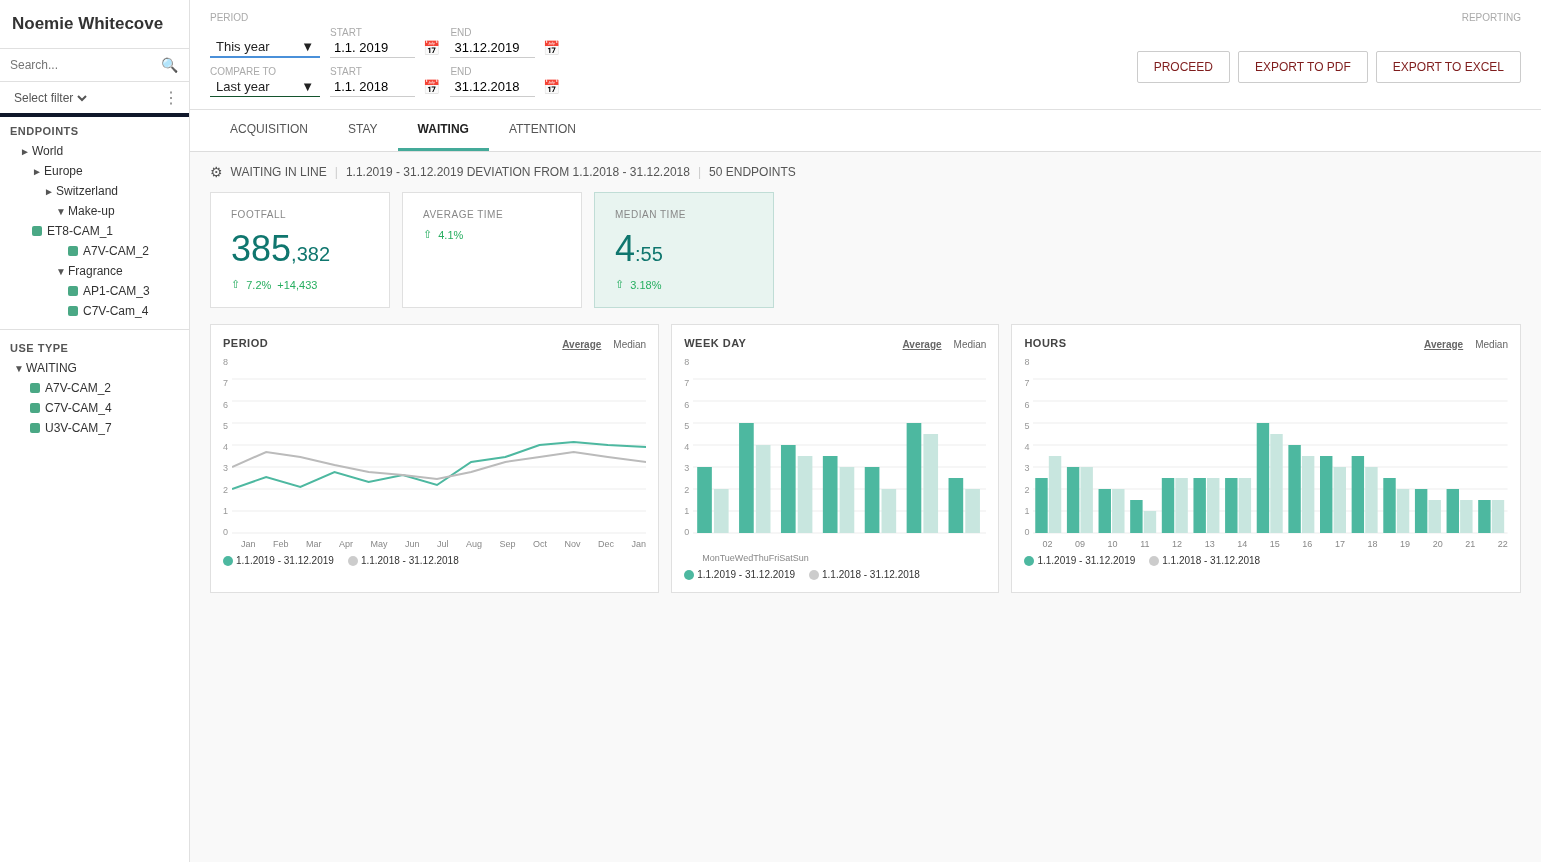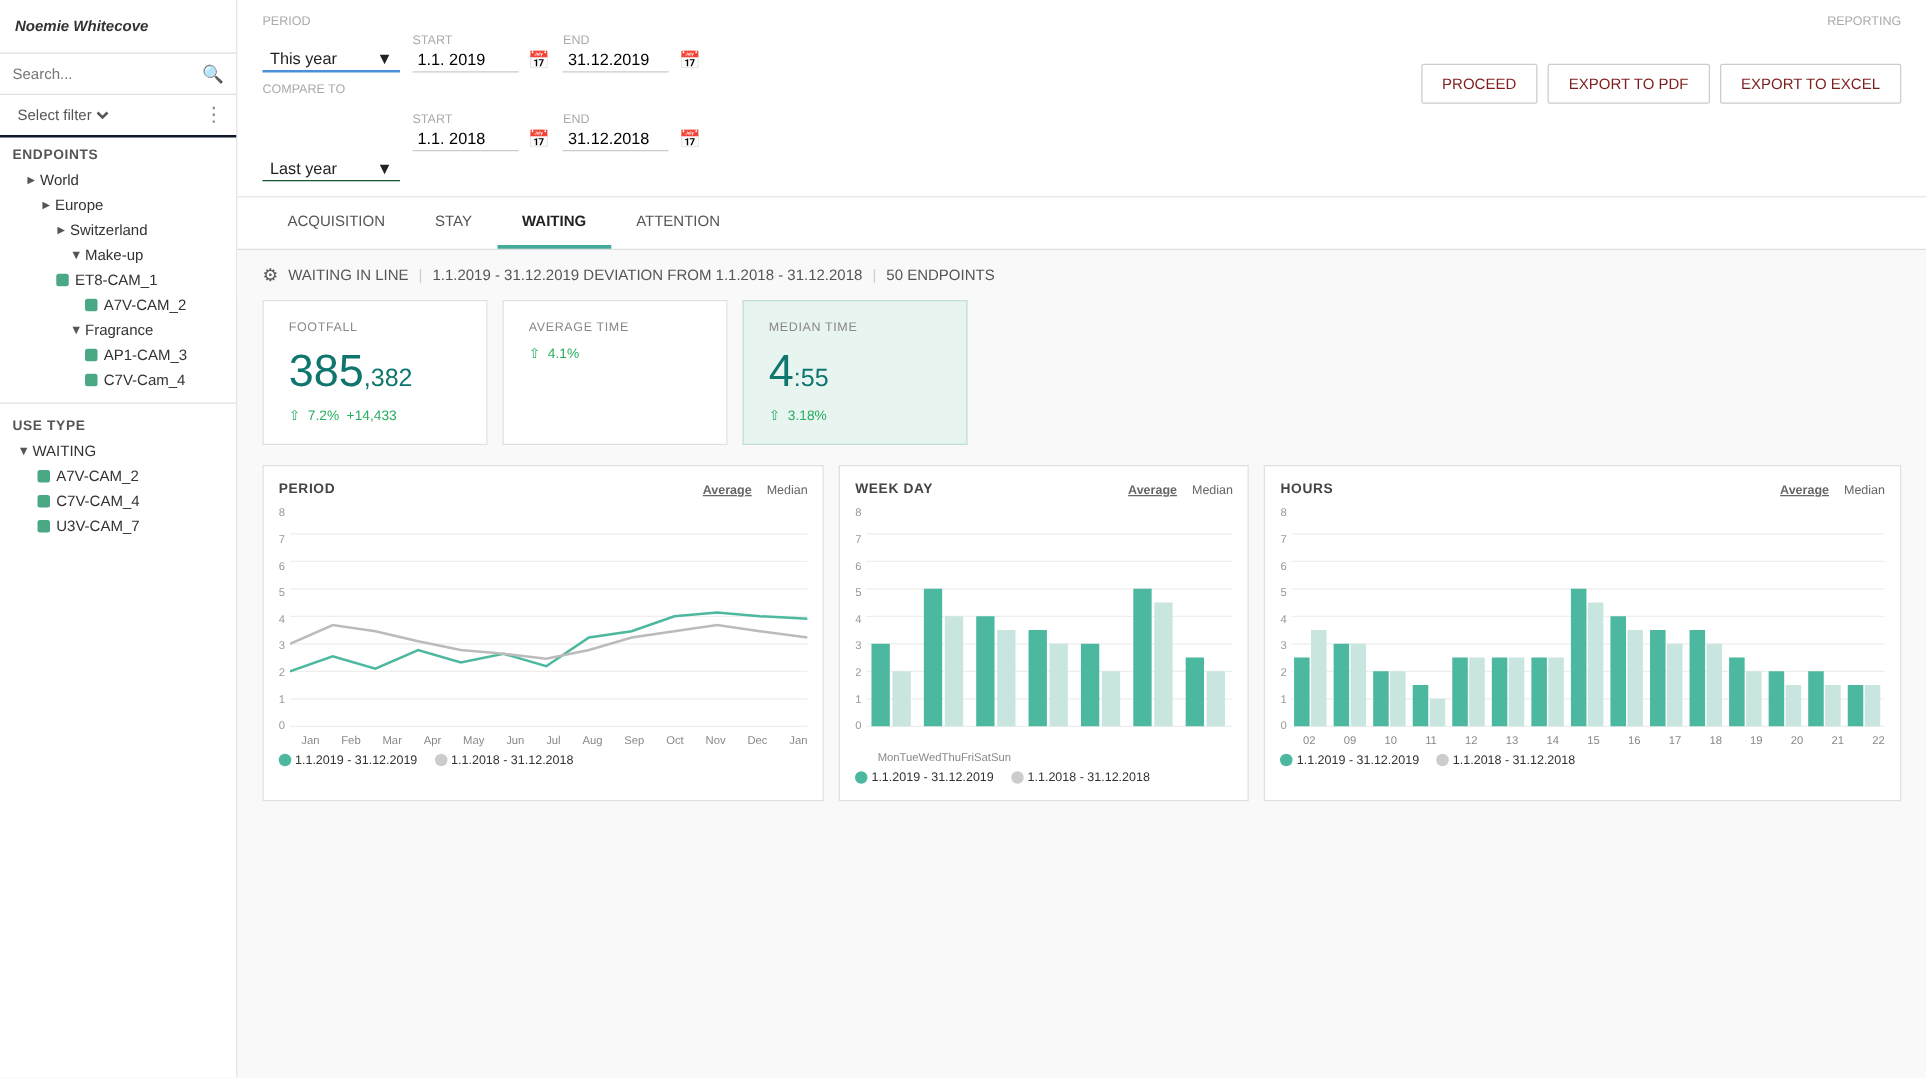--- a/index.html
+++ b/index.html
@@ -1,24 +1,24 @@
 <!DOCTYPE html>
 <html><head>
   <meta charset="utf-8">
   <style>
     * { box-sizing: border-box; margin: 0; padding: 0; }
     body { font-family: Arial, sans-serif; font-size: 12px; background: #f5f5f5; color: #333; display: flex; height: 862px; overflow: hidden; }
 
     
     .sidebar { width: 190px; min-width: 190px; background: #fff; border-right: 1px solid #e0e0e0; display: flex; flex-direction: column; height: 100%; }
-    .sidebar-header { padding: 14px 12px; font-weight: bold; font-size: 12px; border-bottom: 1px solid #e0e0e0; font-style: italic; }
+    .sidebar-header { padding: 14px 12px; font-weight: bold; font-size: 17px; border-bottom: 1px solid #e0e0e0; }
     .sidebar-search { display: flex; align-items: center; padding: 8px 10px; border-bottom: 1px solid #e0e0e0; }
     .sidebar-search input { border: none; outline: none; width: 100%; font-size: 12px; background: transparent; }
     .sidebar-search-icon { color: #888; font-size: 14px; }
-    .sidebar-filter { display: flex; align-items: center; justify-content: space-between; padding: 6px 10px; border-bottom: 2px solid #0f172a; }
+    .sidebar-filter { display: flex; align-items: center; justify-content: space-between; padding: 6px 10px; border-bottom: 4px solid #0f172a; }
     .sidebar-filter select { border: none; outline: none; font-size: 12px; background: transparent; color: #555; }
     .sidebar-filter-dots { font-size: 16px; color: #888; cursor: pointer; }
     .sidebar-section-title { padding: 8px 10px 4px; font-size: 11px; font-weight: bold; color: #555; letter-spacing: 0.5px; }
     .tree-item { display: flex; align-items: center; padding: 3px 0 3px 10px; cursor: pointer; font-size: 12px; }
     .tree-item .arrow { width: 12px; font-size: 10px; color: #555; }
     .tree-item .dot { width: 10px; height: 10px; border-radius: 2px; margin-right: 5px; flex-shrink: 0; }
     .tree-indent-1 { padding-left: 20px; }
     .tree-indent-2 { padding-left: 32px; }
     .tree-indent-3 { padding-left: 44px; }
     .tree-indent-4 { padding-left: 56px; }
@@ -96,21 +96,21 @@
       <span>Europe</span>
     </div>
     <div class="tree-item tree-indent-3">
       <span class="arrow">►</span>
       <span>Switzerland</span>
     </div>
     <div class="tree-item tree-indent-4">
       <span class="arrow">▼</span>
       <span>Make-up</span>
     </div>
-    <div class="tree-item" style="padding-left:45px;">
+    <div class="tree-item" style="padding-left:32px;">
       <span class="dot" style="background:#4aa885;"></span>
       <span>ET8-CAM_1</span>
     </div>
     <div class="tree-item" style="padding-left:68px;">
       <span class="dot" style="background:#4aa885;"></span>
       <span>A7V-CAM_2</span>
     </div>
     <div class="tree-item tree-indent-4">
       <span class="arrow">▼</span>
       <span>Fragrance</span>
@@ -168,21 +168,21 @@
         </div>
         <div style="display:flex;flex-direction:column;">
           <span class="label-sm">END</span>
           <div class="date-row">
             <input class="date-input" value="31.12.2019" style="">
             <button class="cal-btn">📅</button>
           </div>
         </div>
       </div>
       <div style="display:flex;align-items:center;gap:10px;margin-top:8px;">
-        <div style="display:flex;flex-direction:column;gap:48px;">
+        <div style="display:flex;flex-direction:column;">
           <span class="label-sm">COMPARE TO</span>
           <div class="selector compare">
             <span>Last year</span>
             <span style="margin-left:auto;">▼</span>
           </div>
         </div>
         <div style="display:flex;flex-direction:column;">
           <span class="label-sm">START</span>
           <div class="date-row">
             <input class="date-input" value="1.1. 2018" style="">

